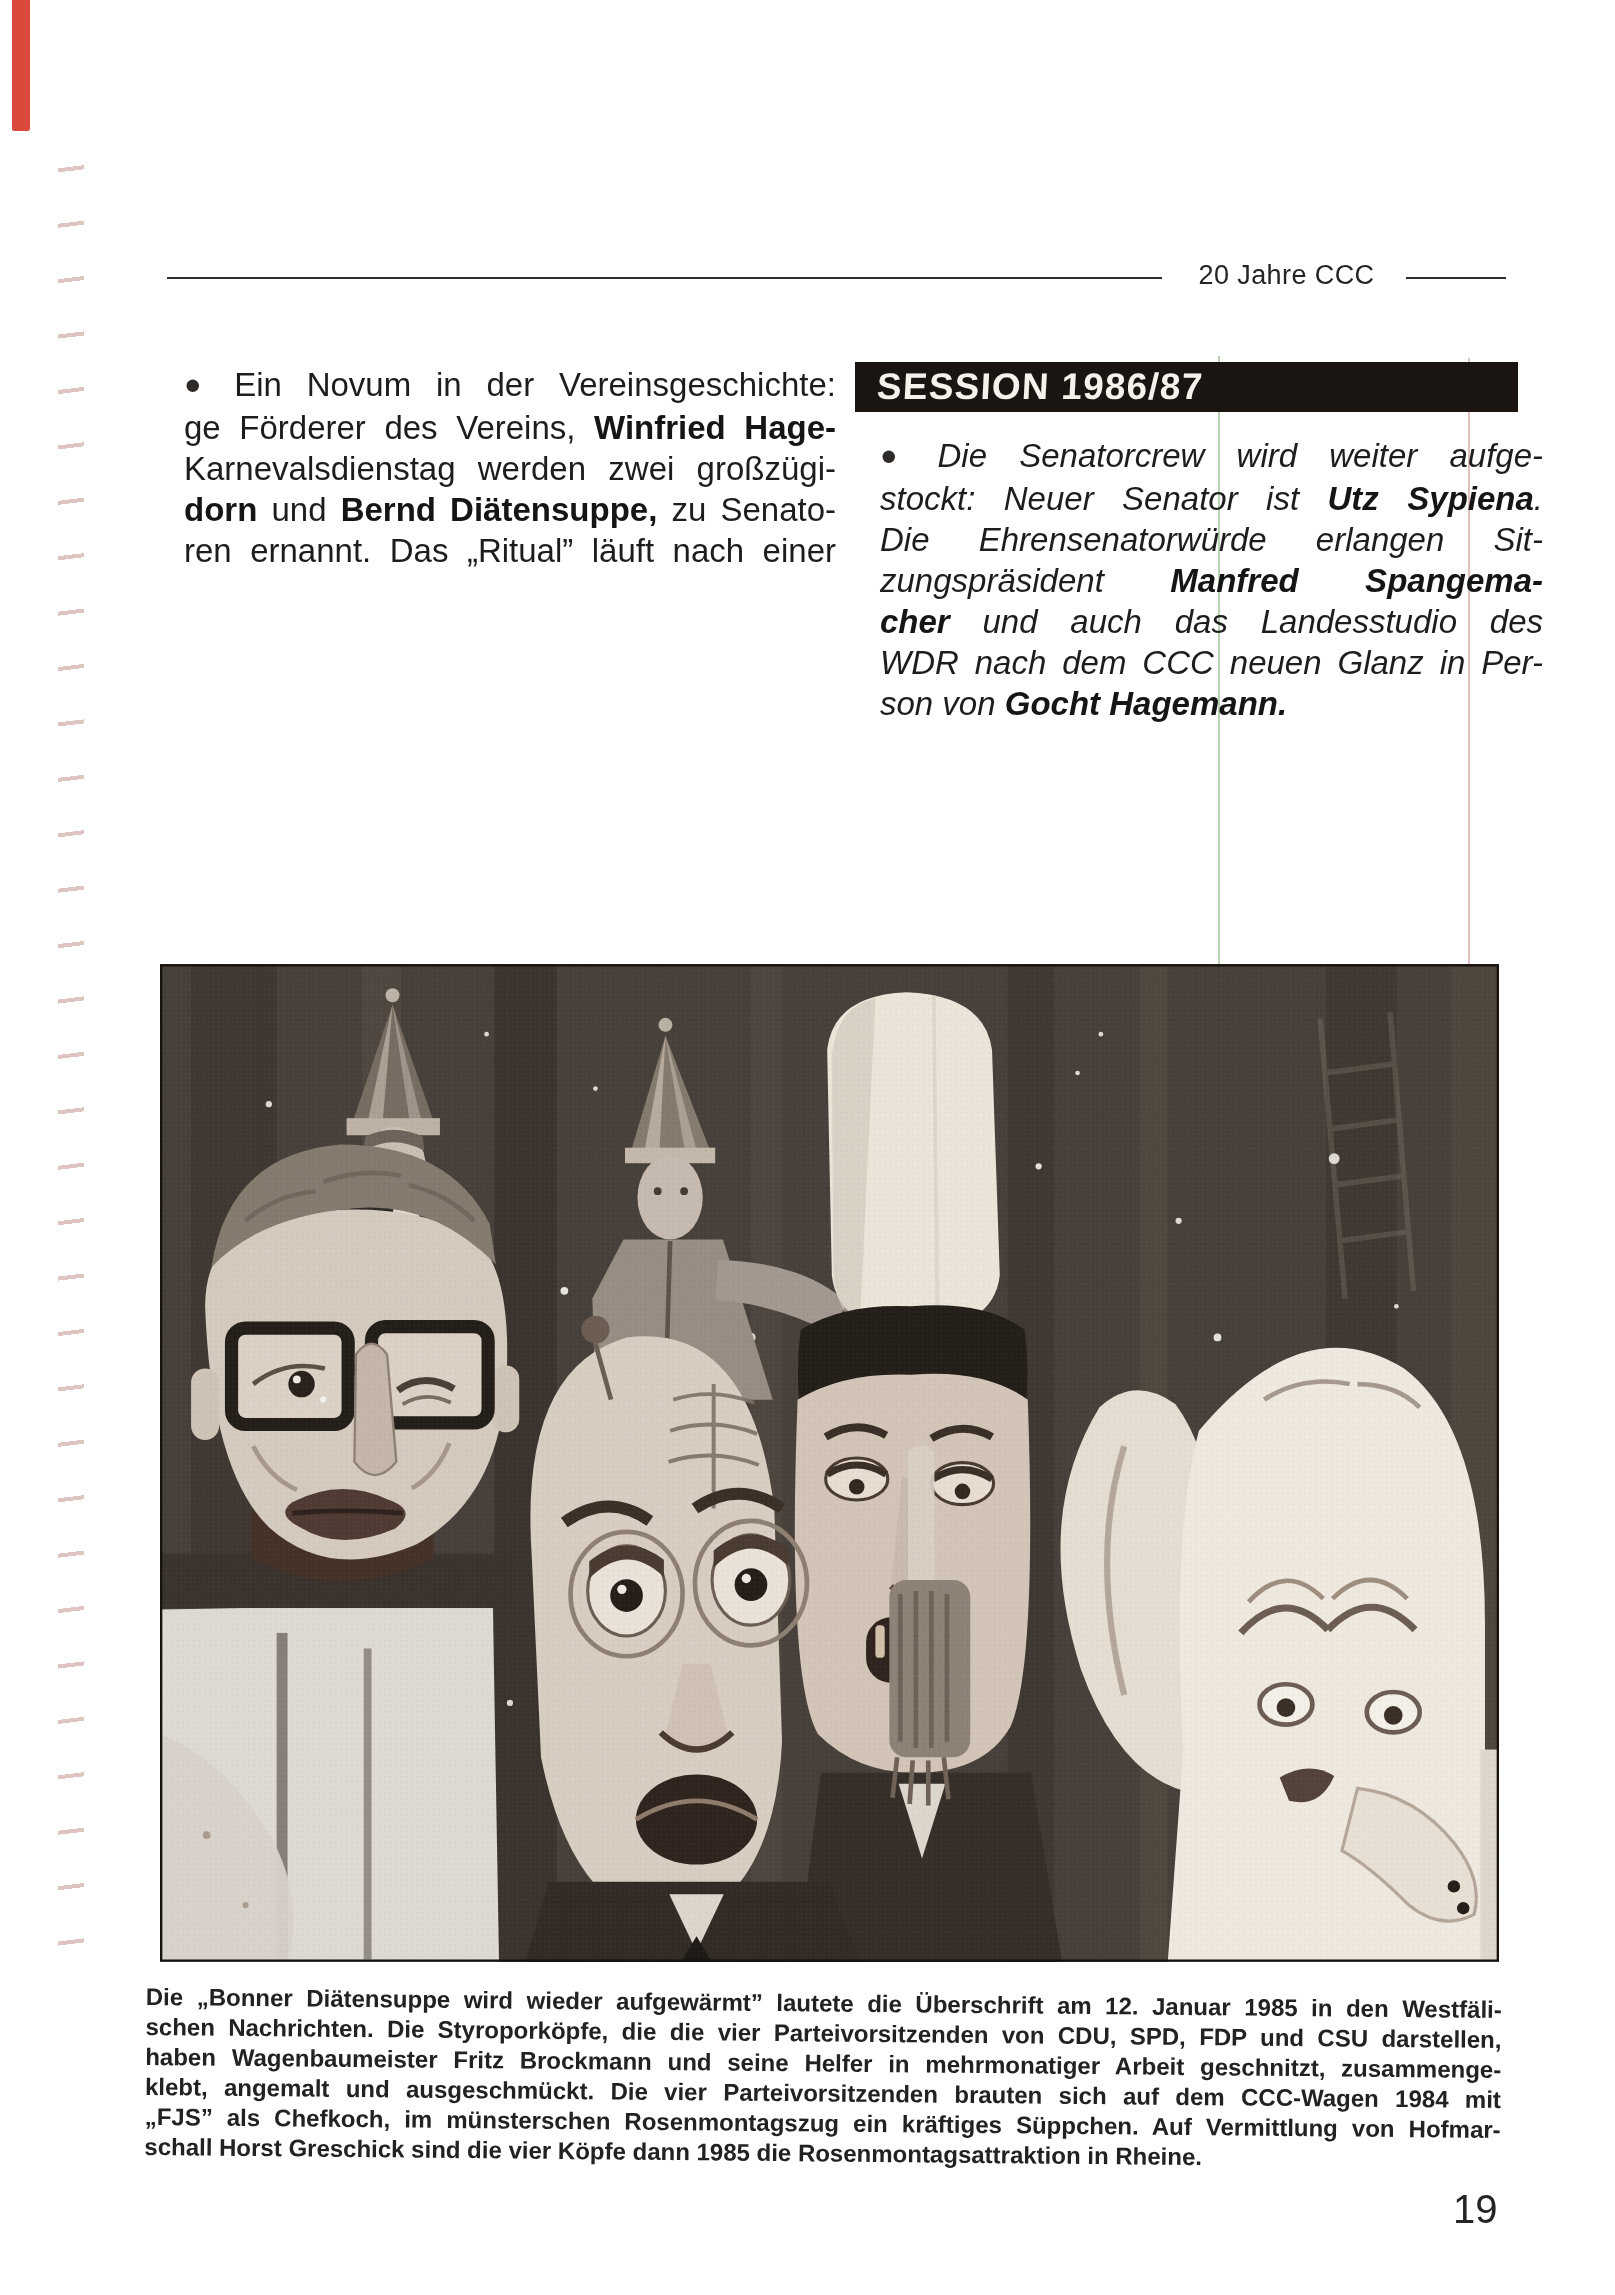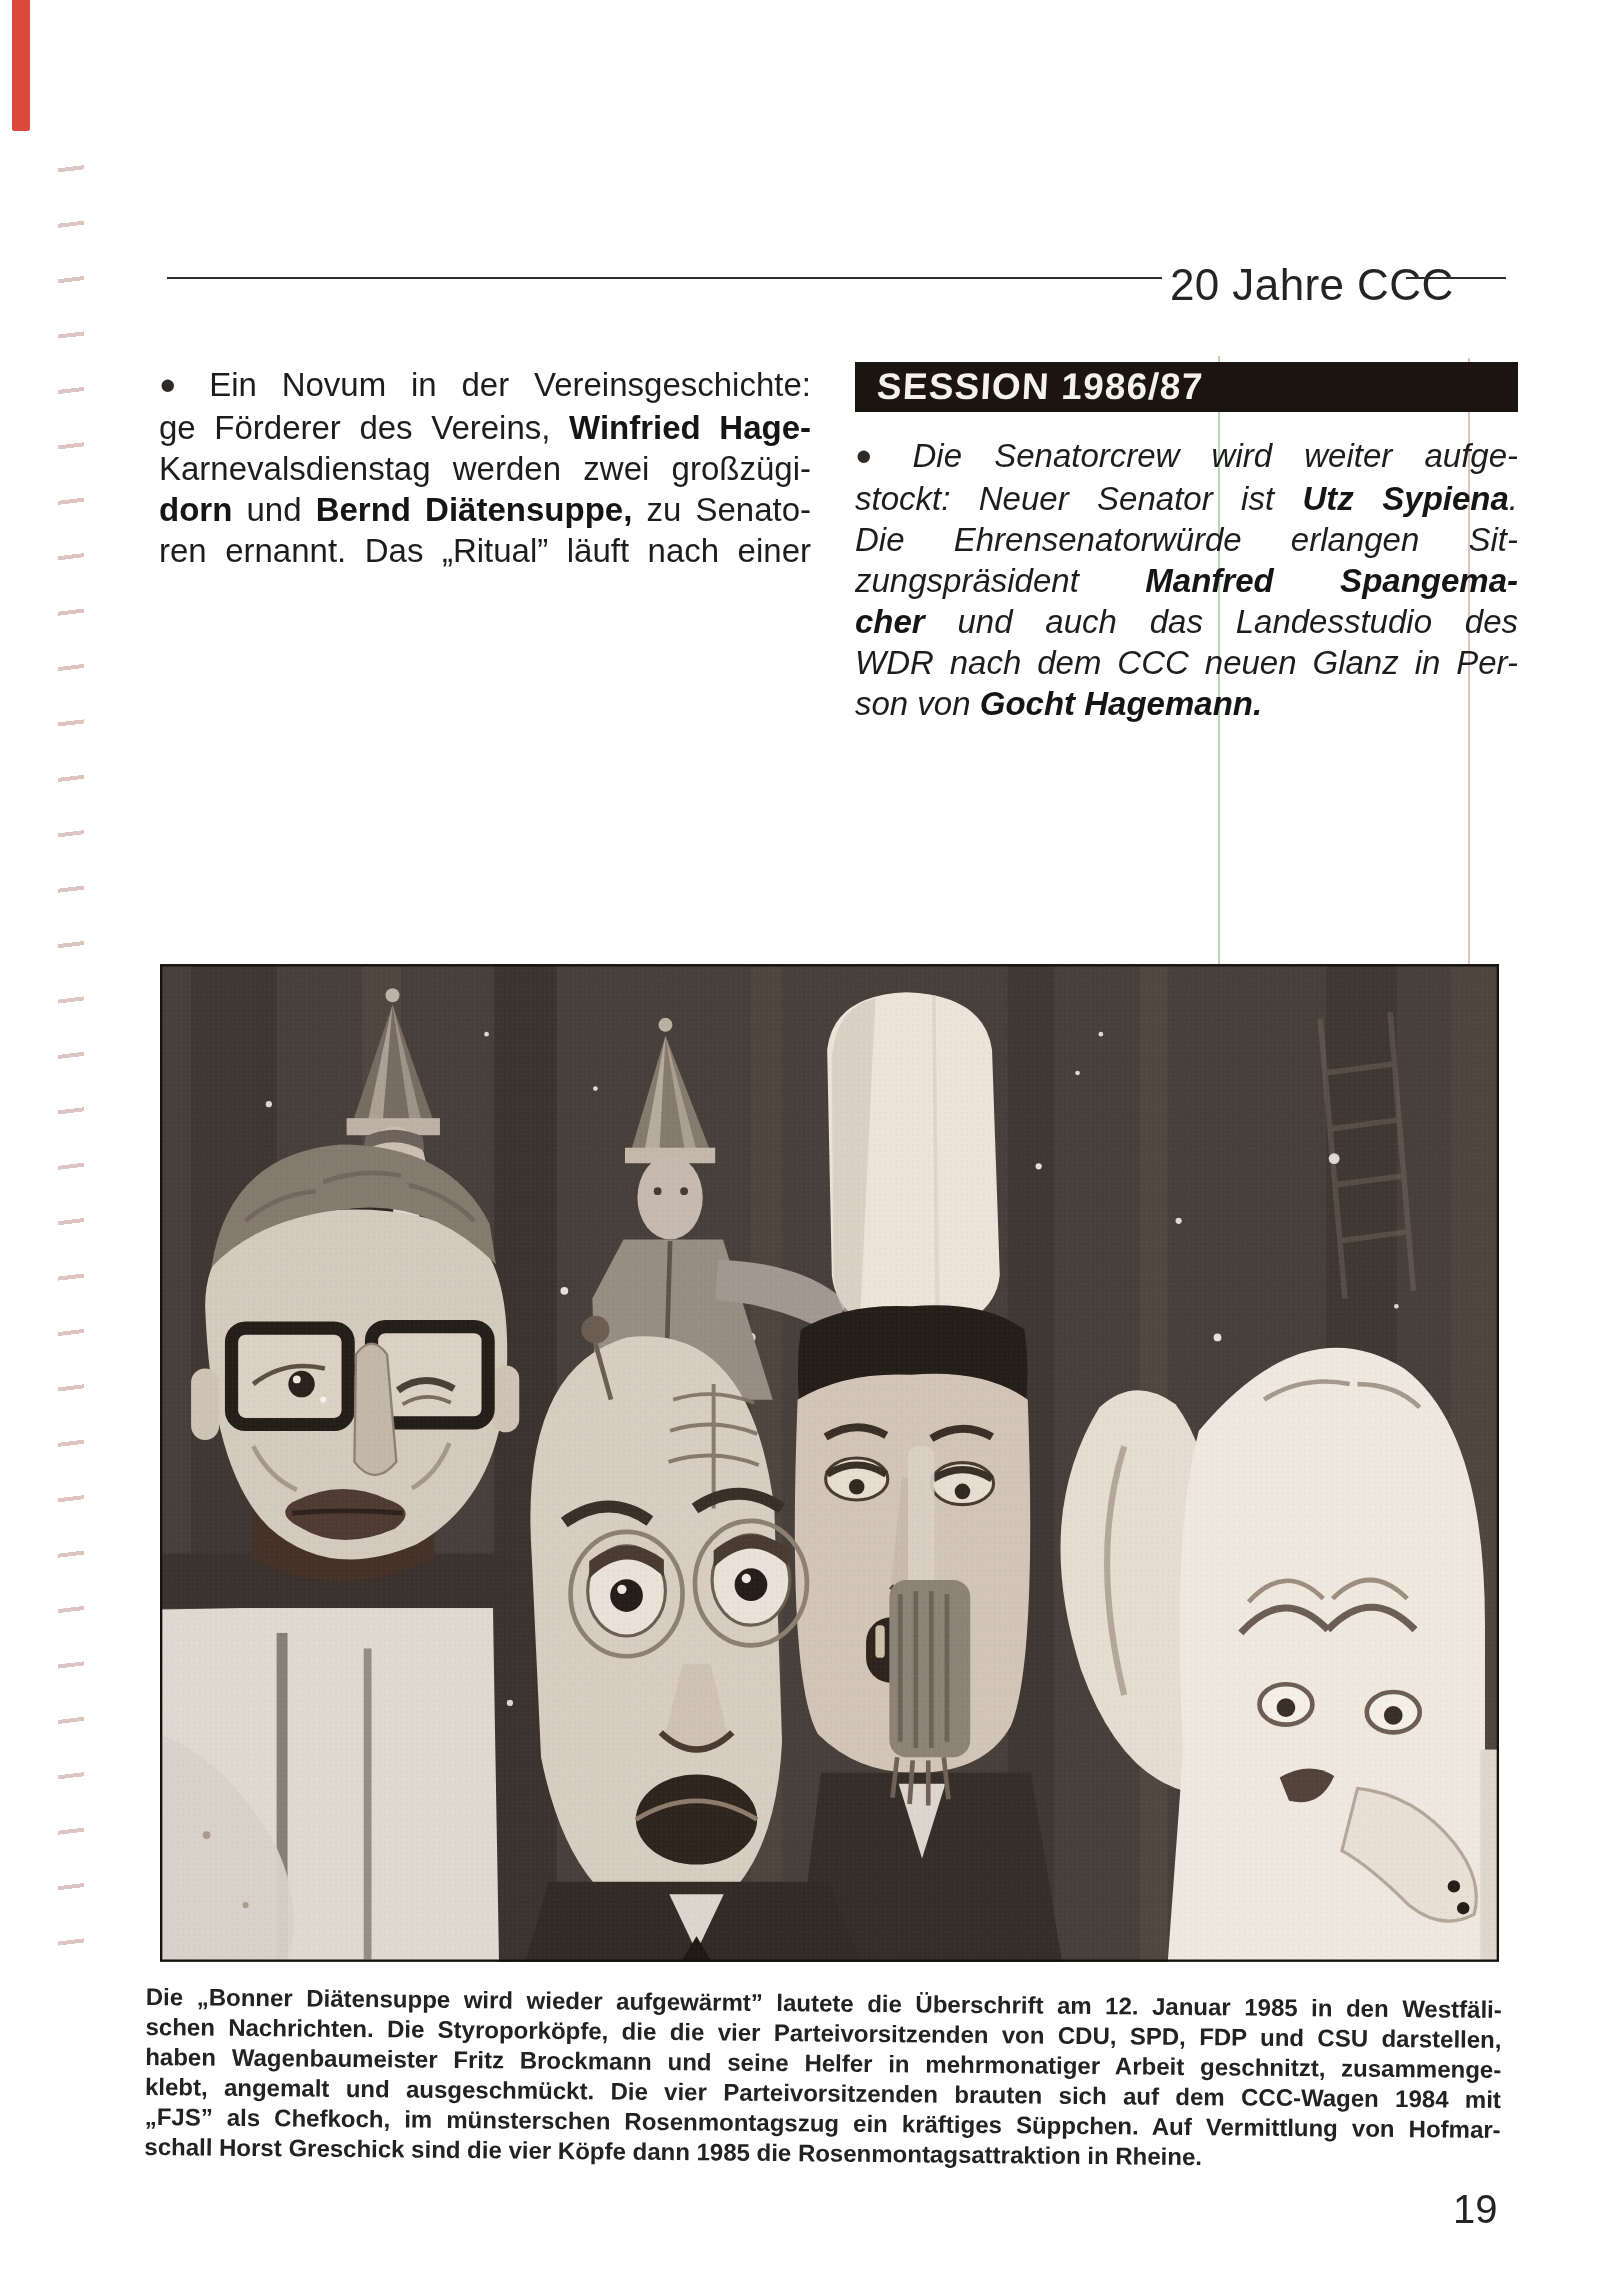--- a/index.html
+++ b/index.html
@@ -9,23 +9,23 @@
   }
   
   .red-strip{position:absolute;left:12.4px;top:0;width:18px;height:131px;background:#d8392c;opacity:.92;border-radius:0 0 2.3px 2.3px;}
   .edge-marks{position:absolute;left:58px;top:117px;width:26.4px;height:1866px;
     background:repeating-linear-gradient(173deg,transparent 0 51px, rgba(196,148,142,.55) 51px 55px);}
   .scanline-green{position:absolute;left:1218px;top:356px;width:1.6px;height:1157px;background:rgba(74,140,60,.38);}
   .scanline-red{position:absolute;left:1468px;top:358px;width:1.6px;height:1600px;background:rgba(160,52,40,.30);}
   
   .hdr-rule-long{position:absolute;left:167px;top:277px;width:995px;height:2.3px;background:#2d2d2d;}
   .hdr-rule-short{position:absolute;left:1406px;top:277px;width:100px;height:2.3px;background:#2d2d2d;}
-  .hdr-title{position:absolute;left:1170px;top:260px;width:233px;text-align:center;font-size:44px;color:#242424;letter-spacing:0.4px;white-space:nowrap;}
-  
-  .col{position:absolute;font-size:33px;line-height:41px;color:#1d1d1d;}
+  .hdr-title{position:absolute;left:1170px;top:260px;width:233px;text-align:center;font-size:27px;color:#242424;letter-spacing:0.4px;white-space:nowrap;}
+  
+  .col{position:absolute;font-size:33px;line-height:41px;color:#1d1d1d;margin-left:25px;}
   .col b{font-weight:bold;color:#151515;}
   .jline{text-align:justify;text-align-last:justify;white-space:normal;}
   .jline.jlast{text-align-last:left;}
   .blt{font-size:29px;margin-right:17px;position:relative;top:-2.3px;color:#2e2a28;}
   .left-col{left:159px;top:364px;width:652px;}
   .right-col{left:855px;top:435px;width:663px;font-style:italic;}
   .banner{position:absolute;left:855px;top:362px;width:663px;height:50px;background:#1a1511;display:flex;align-items:center;}
   .banner span{color:#f5f2ec;font-weight:bold;font-size:37px;letter-spacing:1.2px;margin-left:22px;transform:skewX(-3deg);white-space:nowrap;}
   
   .photo{position:absolute;left:160px;top:964px;width:1339px;height:998px;}

